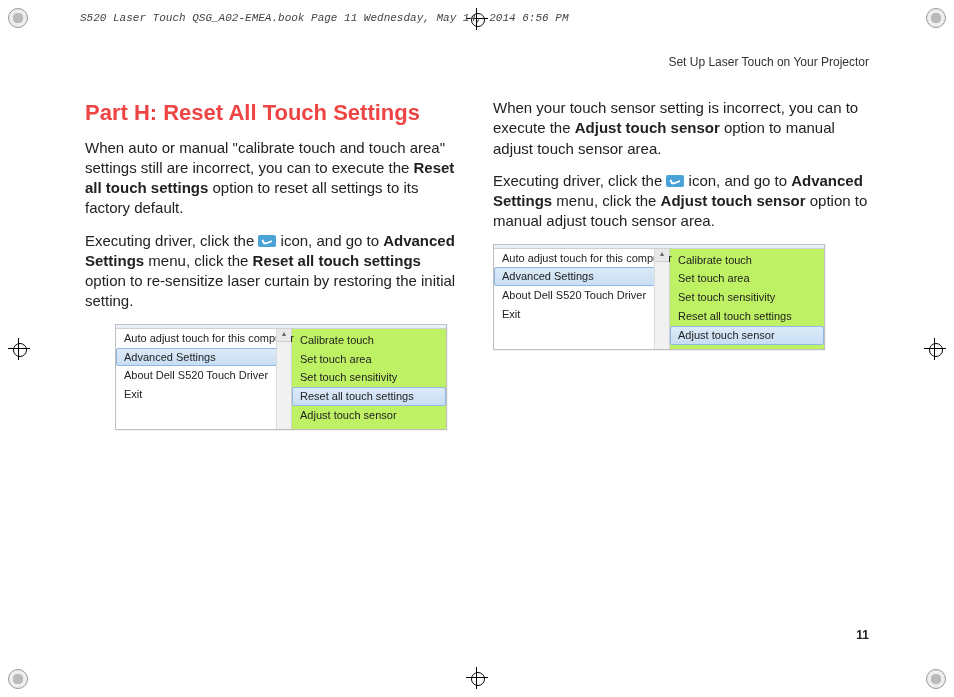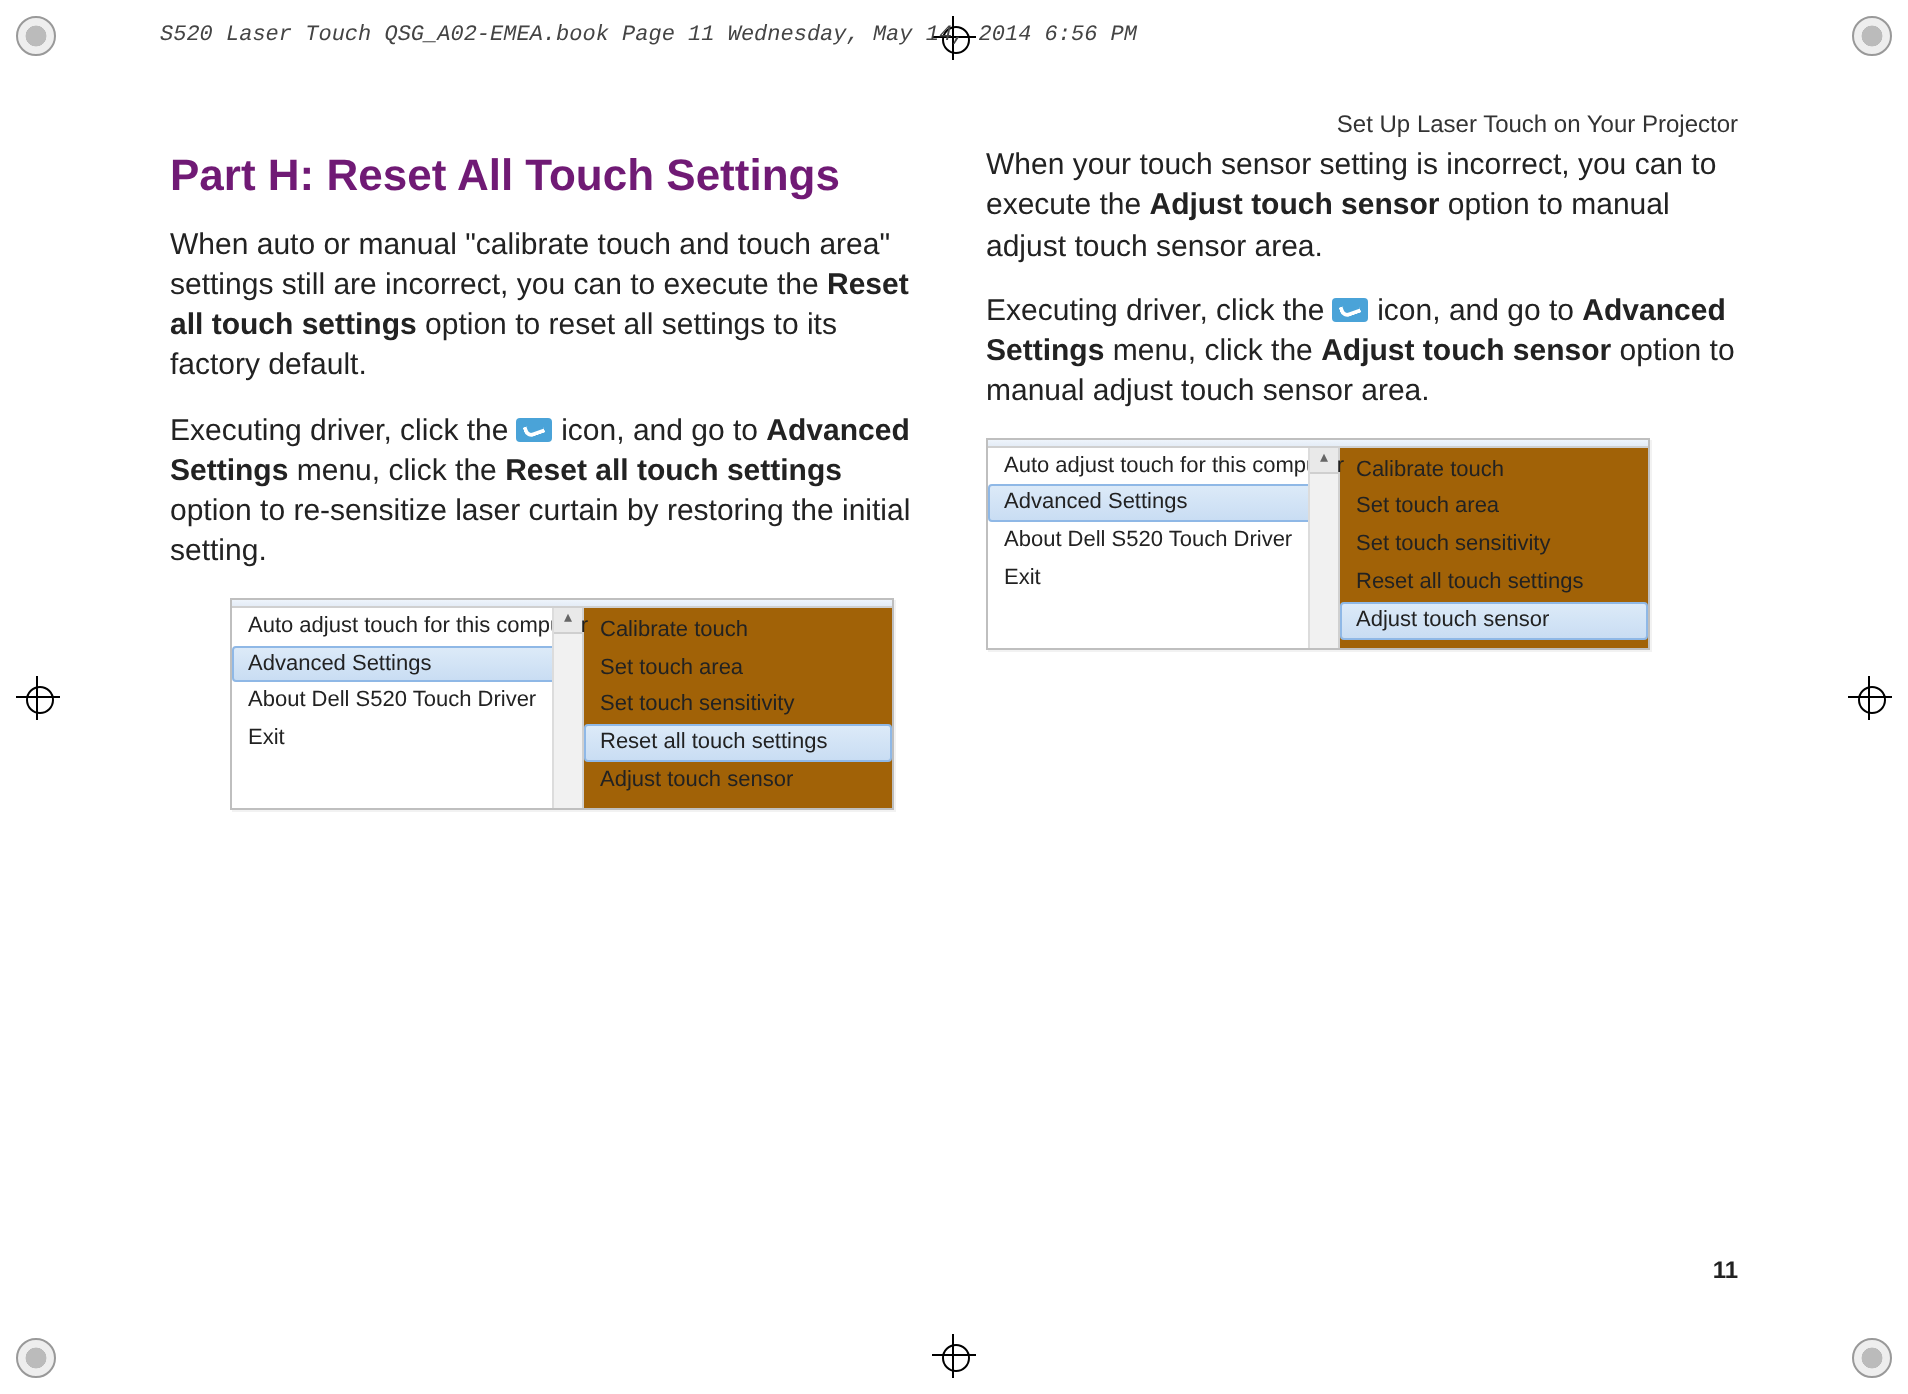--- a/index.html
+++ b/index.html
@@ -62,36 +62,36 @@
     position: absolute;
     top: 55px;
     left: 85px;
     right: 85px;
     bottom: 55px;
   }
   .running-head {
     text-align: right;
     font-size: 12px;
     color: #333;
-    margin-bottom: 4px;
+    margin-bottom: 29px;
   }
   .columns {
     display: flex;
     gap: 32px;
   }
   .col {
     flex: 1;
     font-size: 15px;
     line-height: 1.35;
   }
   h2.part-title {
     font-size: 22px;
     font-weight: 700;
     margin: 0 0 10px 0;
-    color: #701a75;
+    color: #ef4444;
   }
   .col p { margin: 0 0 12px 0; }
   .b { font-weight: 700; }
 
   .inline-icon {
     display: inline-block;
     width: 18px;
     height: 12px;
     vertical-align: middle;
     background: #4aa3d8;
@@ -146,21 +146,21 @@
   .menu-main .scrollbar .btn {
     height: 12px;
     background: #e9e9e9;
     border-bottom: 1px solid #cfcfcf;
     font-size: 8px;
     text-align: center;
     color: #666;
   }
   .menu-sub {
     flex: 1;
-    background: #a16207;
+    background: #bef264;
     padding: 2px 0 4px 0;
   }
   .mi {
     padding: 2px 6px 2px 8px;
     white-space: nowrap;
   }
   .mi.sel {
     background: linear-gradient(#dceaf8,#c9ddf3);
     border: 1px solid #8fb8e6;
     border-radius: 2px;

